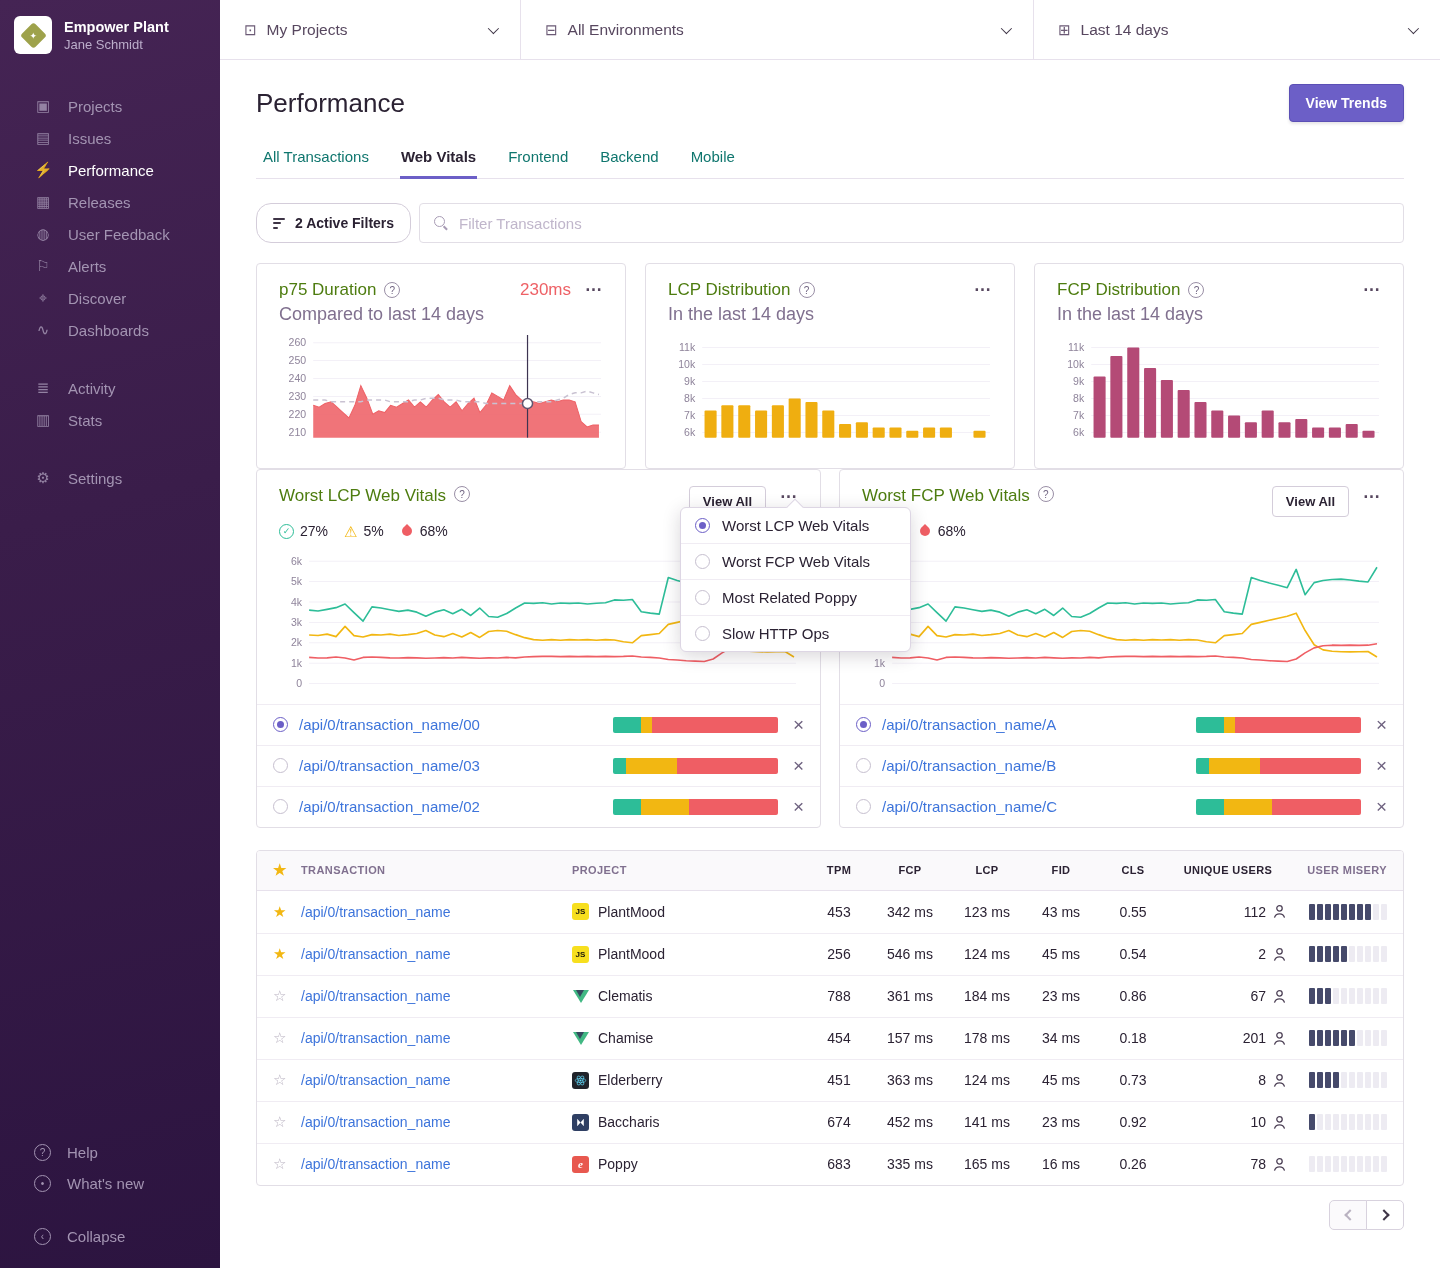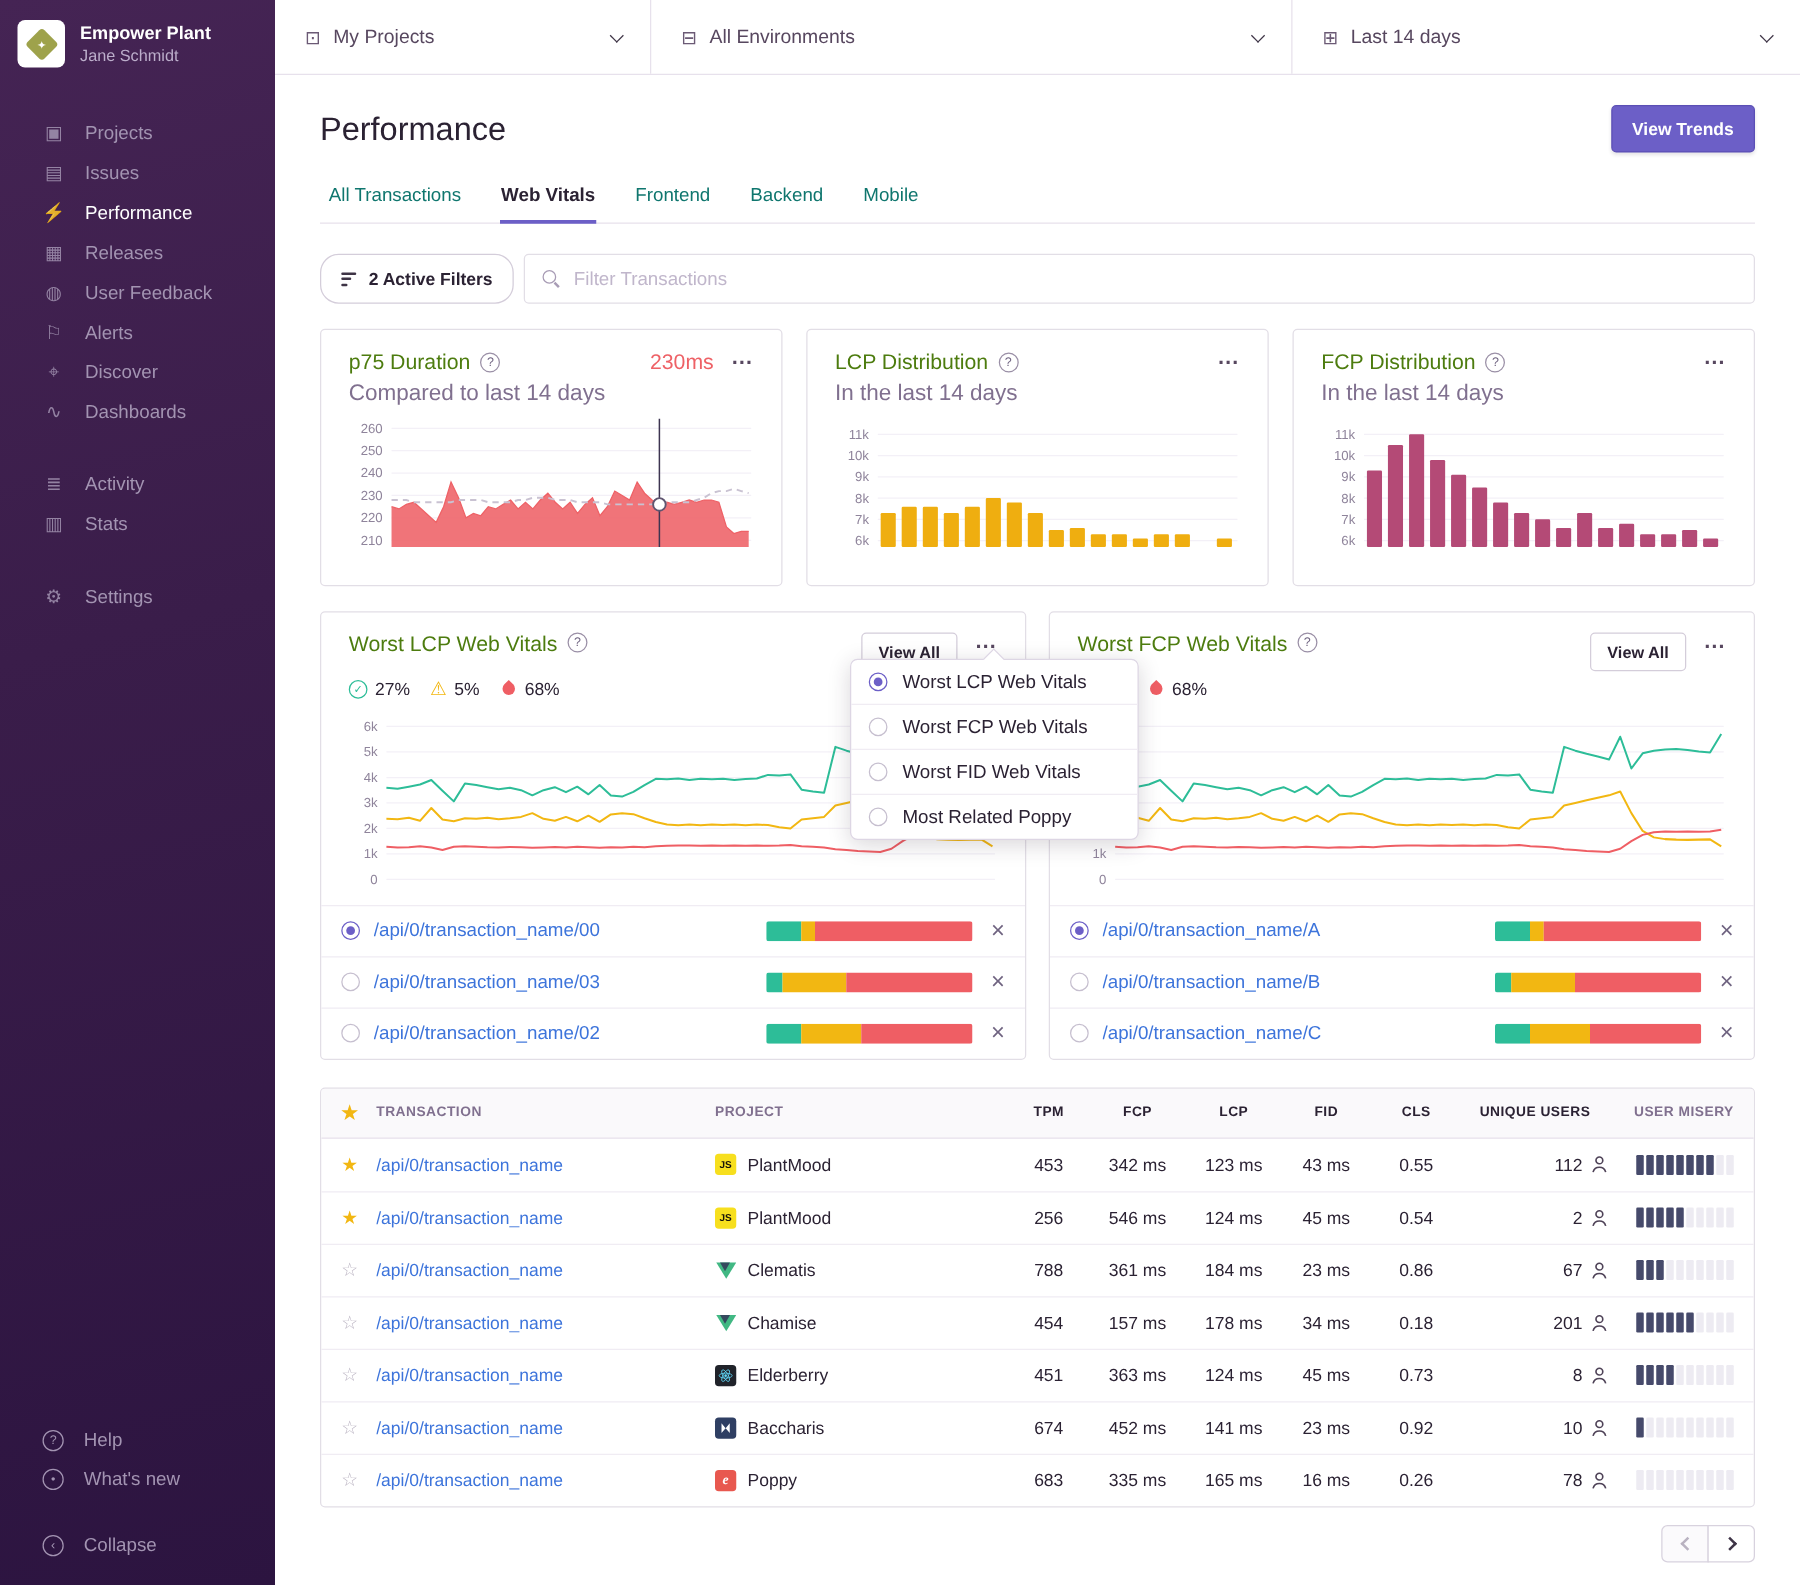--- a/index.html
+++ b/index.html
@@ -60,21 +60,21 @@
   .chart-card { padding:16px 22px 12px; height:206px; }
   .c-head { display:flex; align-items:center; }
   .card-title { font-size:17px; font-weight:500; color:#4d7c0f; }
   .help { width:16px; height:16px; border:1.5px solid #9a8fa6; color:#6f6380; border-radius:50%; font-size:10px; display:inline-flex; align-items:center; justify-content:center; margin-left:8px; flex:none; }
   .metric { margin-left:auto; font-size:17px; color:#ee6166; }
   .more { font-size:17px; font-weight:bold; letter-spacing:1px; color:#57475f; margin-left:14px; cursor:pointer; line-height:10px; }
   .c-sub { font-size:18px; color:#80708f; margin-top:4px; }
   .chart-svg { display:block; width:100%; margin-top:8px; }
 
   
-  .vitals-row { display:grid; grid-template-columns:1fr 1fr; gap:18px; margin-top:20px; position:relative; }
+  .vitals-row { display:grid; grid-template-columns:1fr 1fr; gap:18px; position:relative; }
   .v-head { padding:16px 22px 0; display:flex; align-items:flex-start; }
   .btn-viewall { background:#fff; border:1px solid #d4cdda; border-radius:4px; font-size:13px; font-weight:bold; color:#2b2233; padding:7px 13px; font-family:inherit; margin-left:auto; cursor:pointer; }
   .v-stats { display:flex; gap:16px; padding:6px 22px 0; font-size:14px; color:#2b2233; align-items:center; }
   .stat { display:flex; align-items:center; gap:6px; }
   .good-ic { width:15px; height:15px; border:1.5px solid #2dbd98; color:#2dbd98; border-radius:50%; font-size:9px; display:inline-flex; align-items:center; justify-content:center; }
   .warn-ic { color:#f2b712; font-size:15px; line-height:1; }
   .flame { width:10px; height:10px; background:#ef5e64; border-radius:0 50% 50% 50%; transform:rotate(45deg); margin:0 2px; }
   .vrows { margin-top:6px; }
   .vrow { display:flex; align-items:center; border-top:1px solid #f0ecf3; padding:0 16px; height:41px; }
   .radio { width:15px; height:15px; border-radius:50%; border:1.5px solid #c6bfcf; display:inline-flex; align-items:center; justify-content:center; flex:none; background:#fff; }
@@ -515,25 +515,25 @@
         <div class="dd-item">
               <span class="radio sel"></span>
               <span>Worst LCP Web Vitals</span>
             </div>
             <div class="dd-item">
               <span class="radio"></span>
               <span>Worst FCP Web Vitals</span>
             </div>
             <div class="dd-item">
               <span class="radio"></span>
-              <span>Worst FID Web Vitals</span>
+              <span>Most Related Poppy</span>
             </div>
             <div class="dd-item">
               <span class="radio"></span>
-              <span>Most Related Poppy</span>
+              <span>Slow HTTP Ops</span>
             </div>
           </div>
       </div>
 
       <div class="card table-card">
         <div class="tgrid t-head" id="thead">
             <span class="cell-star star-on">★</span>
             <span>TRANSACTION</span>
             <span>PROJECT</span>
             <span class="num">TPM</span>

